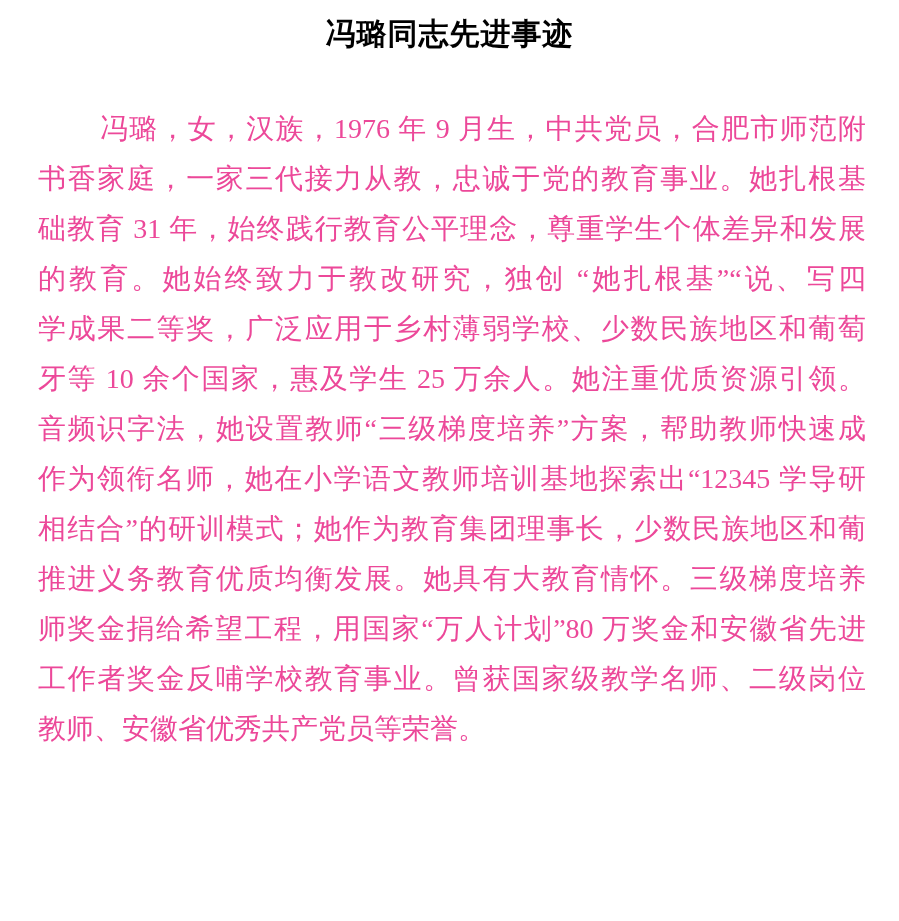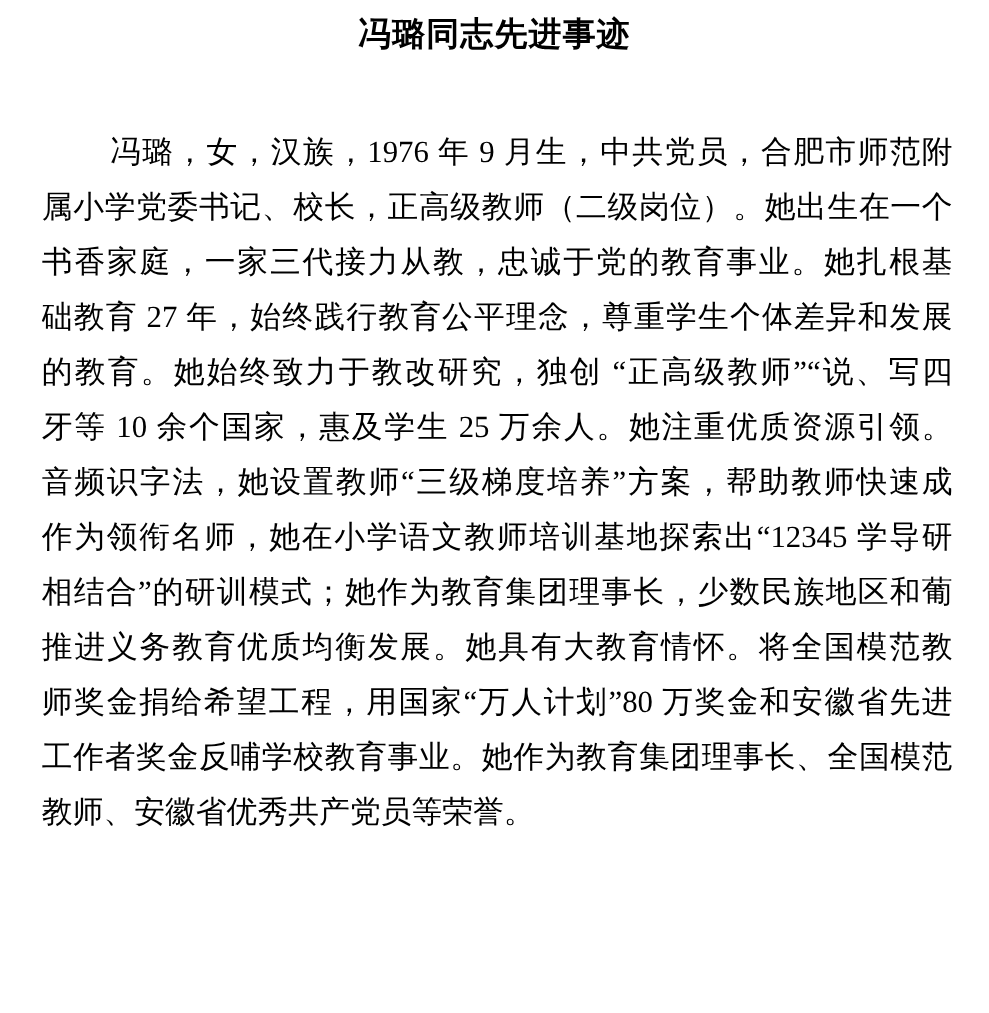--- a/index.html
+++ b/index.html
@@ -12,35 +12,35 @@
     width: 899px;
     height: 921px;
     background: #ffffff;
     overflow: hidden;
     color: #000000;
   }
   .doc-title {
     margin: 0;
     padding-top: 16px;
     text-align: center;
-    font-family: Liberation Mono, monospace;
+    font-family: Liberation Serif, serif;
     font-weight: bold;
     font-size: 30px;
     line-height: 36px;
     letter-spacing: 1px;
     color: #000000;
   }
   .doc-body {
     position: absolute;
-    top: 114px;
+    top: 104px;
     left: 38px;
     width: 828px;
     font-family: "Liberation Serif", "DejaVu Serif", serif;
     font-size: 28px;
-    color: #000000;
+    color: #ec4899;
   }
   .line {
     height: 50px;
     line-height: 50px;
     overflow: hidden;
     text-align: justify;
     text-align-last: justify;
     text-justify: inter-character;
   }
   .line.first {
@@ -51,26 +51,26 @@
     text-align-last: left;
   }
 </style>
 </head>
 <body style="background: rgb(255, 255, 255);">
 
 <div class="page" style="color: rgb(0, 0, 0);">
   <h1 class="doc-title">冯璐同志先进事迹</h1>
   <div class="doc-body">
       <div class="line first">冯璐，女，汉族，1976 年 9 月生，中共党员，合肥市师范附</div>
-      <div class="line">属小学党委书记、校长，正高级教师（二级岗位）。她出生在一个</div>
       <div class="line">书香家庭，一家三代接力从教，忠诚于党的教育事业。她扎根基</div>
-      <div class="line">础教育 27 年，始终践行教育公平理念，尊重学生个体差异和发展</div>
-      <div class="line">的教育。她始终致力于教改研究，独创 “正高级教师”“说、写四</div>
+      <div class="line">础教育 31 年，始终践行教育公平理念，尊重学生个体差异和发展</div>
+      <div class="line">的教育。她始终致力于教改研究，独创 “她扎根基”“说、写四</div>
+      <div class="line">学成果二等奖，广泛应用于乡村薄弱学校、少数民族地区和葡萄</div>
       <div class="line">牙等 10 余个国家，惠及学生 25 万余人。她注重优质资源引领。</div>
       <div class="line">音频识字法，她设置教师“三级梯度培养”方案，帮助教师快速成长；</div>
       <div class="line">作为领衔名师，她在小学语文教师培训基地探索出“12345 学导研</div>
       <div class="line">相结合”的研训模式；她作为教育集团理事长，少数民族地区和葡萄，</div>
-      <div class="line">推进义务教育优质均衡发展。她具有大教育情怀。将全国模范教</div>
+      <div class="line">推进义务教育优质均衡发展。她具有大教育情怀。三级梯度培养</div>
       <div class="line">师奖金捐给希望工程，用国家“万人计划”80 万奖金和安徽省先进</div>
-      <div class="line">工作者奖金反哺学校教育事业。她作为教育集团理事长、全国模范</div>
+      <div class="line">工作者奖金反哺学校教育事业。曾获国家级教学名师、二级岗位</div>
       <div class="line last">教师、安徽省优秀共产党员等荣誉。</div>
     </div>
 </div>
 
 </body></html>

